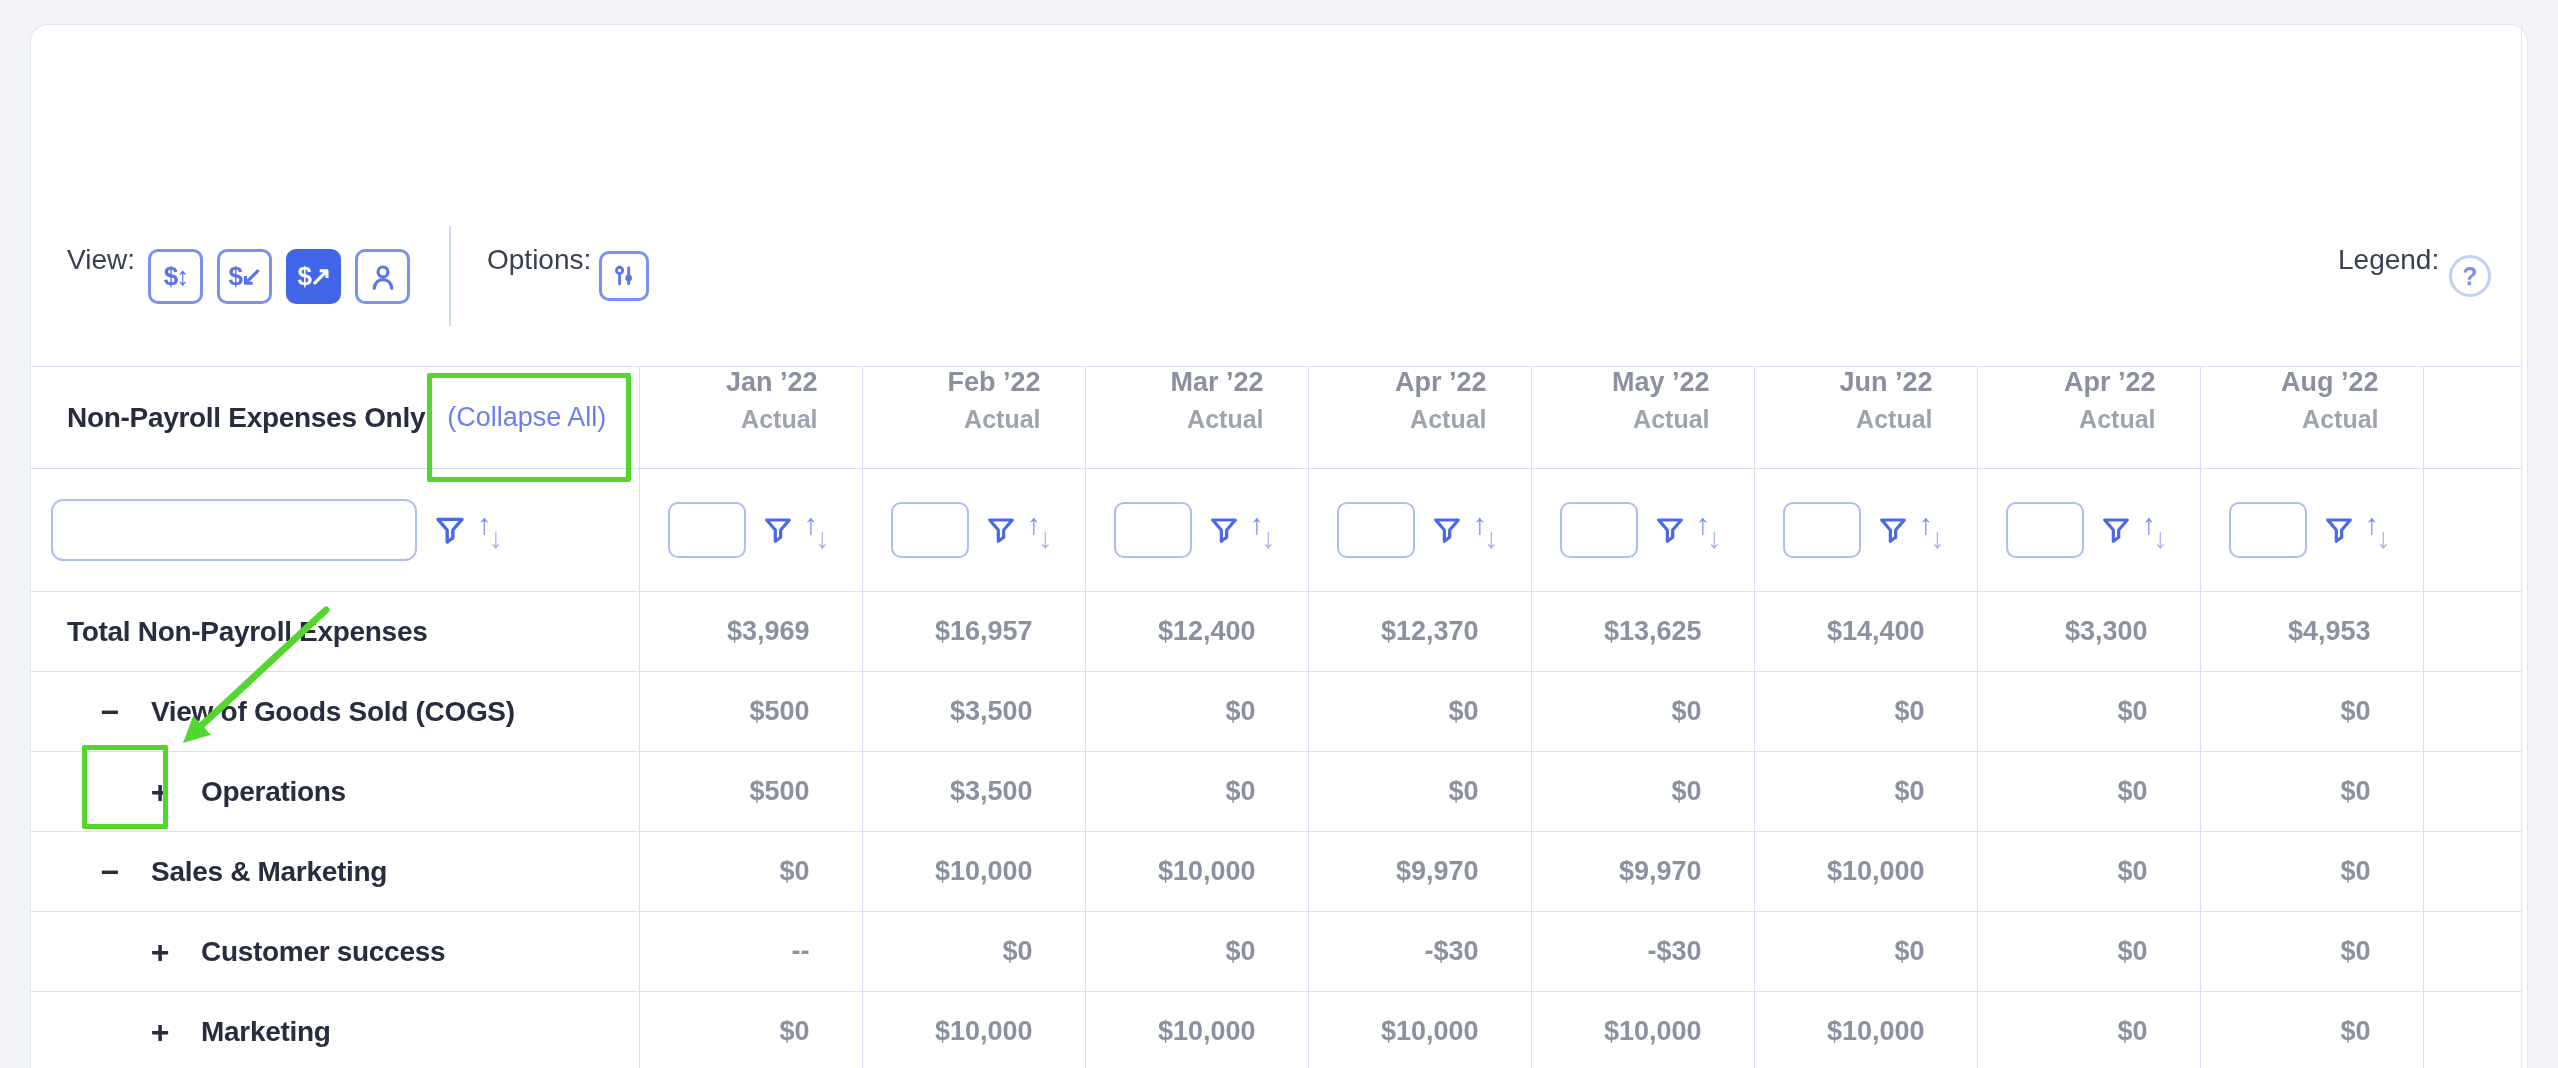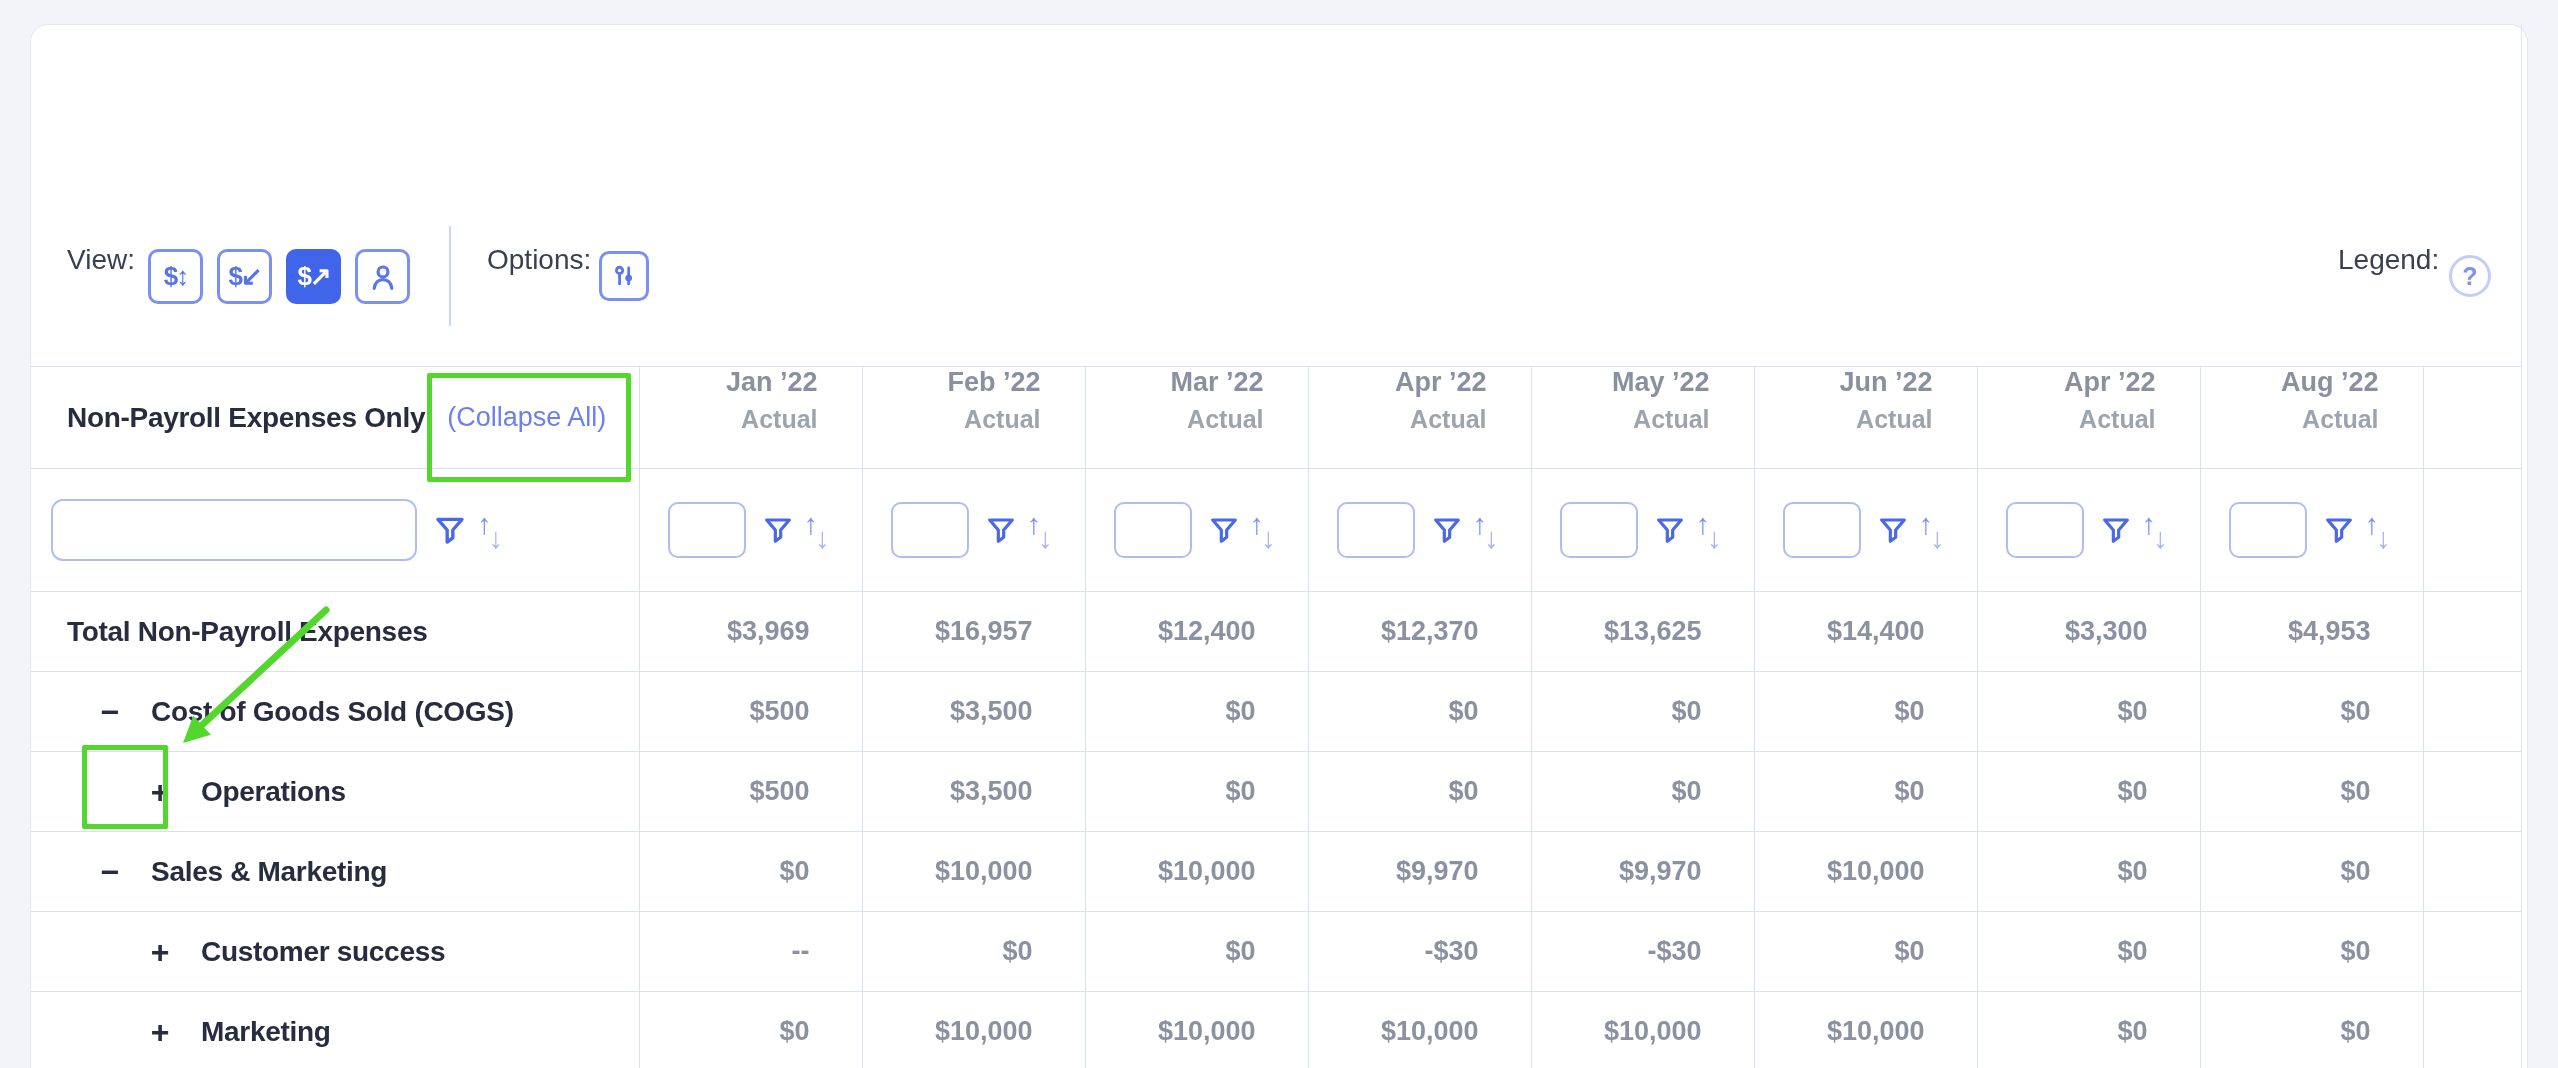--- a/index.html
+++ b/index.html
@@ -354,21 +354,21 @@
       <td class="val">$14,400</td>
       <td class="val">$3,300</td>
       <td class="val">$4,953</td>
       <td></td>
     </tr>
 
     <tr class="drow">
       <td>
         <div class="lblwrap parent">
           <span class="tree-toggle">−</span>
-          <span class="rowlabel">Cost of Goods Sold (COGS)</span>
+          <span class="rowlabel">View of Goods Sold (COGS)</span>
         </div>
       </td>
       <td class="val">$500</td>
       <td class="val">$3,500</td>
       <td class="val">$0</td>
       <td class="val">$0</td>
       <td class="val">$0</td>
       <td class="val">$0</td>
       <td class="val">$0</td>
       <td class="val">$0</td>

